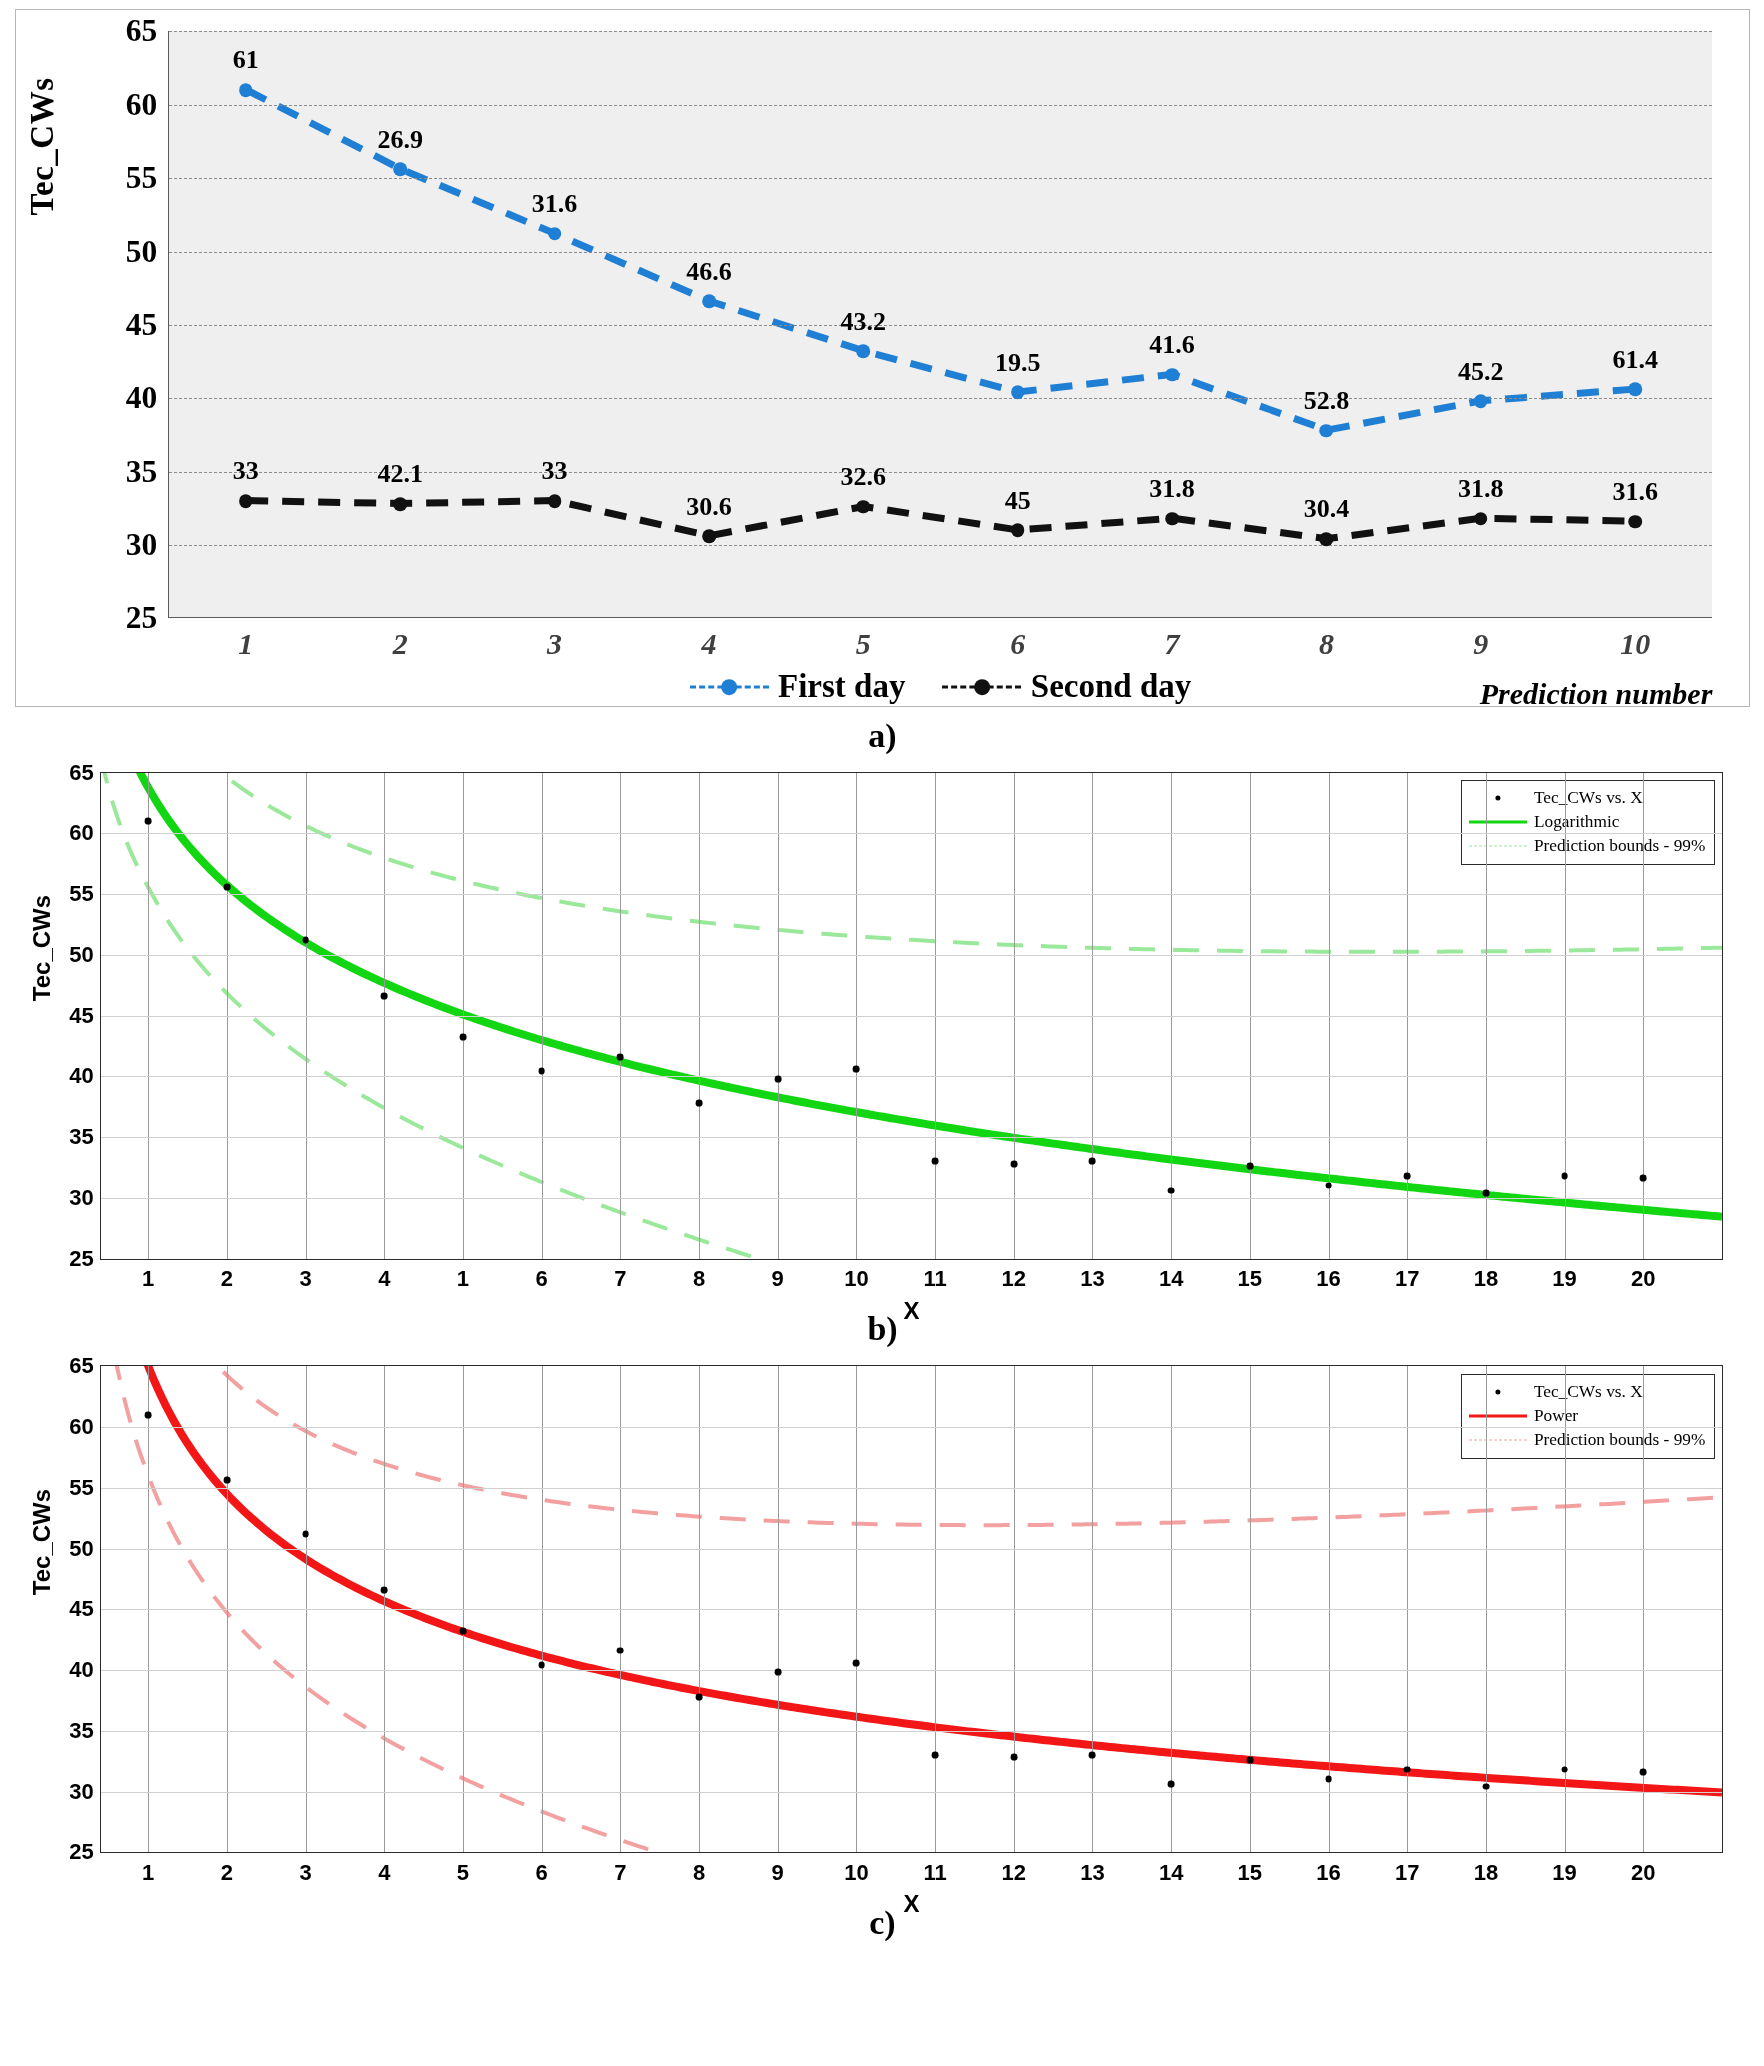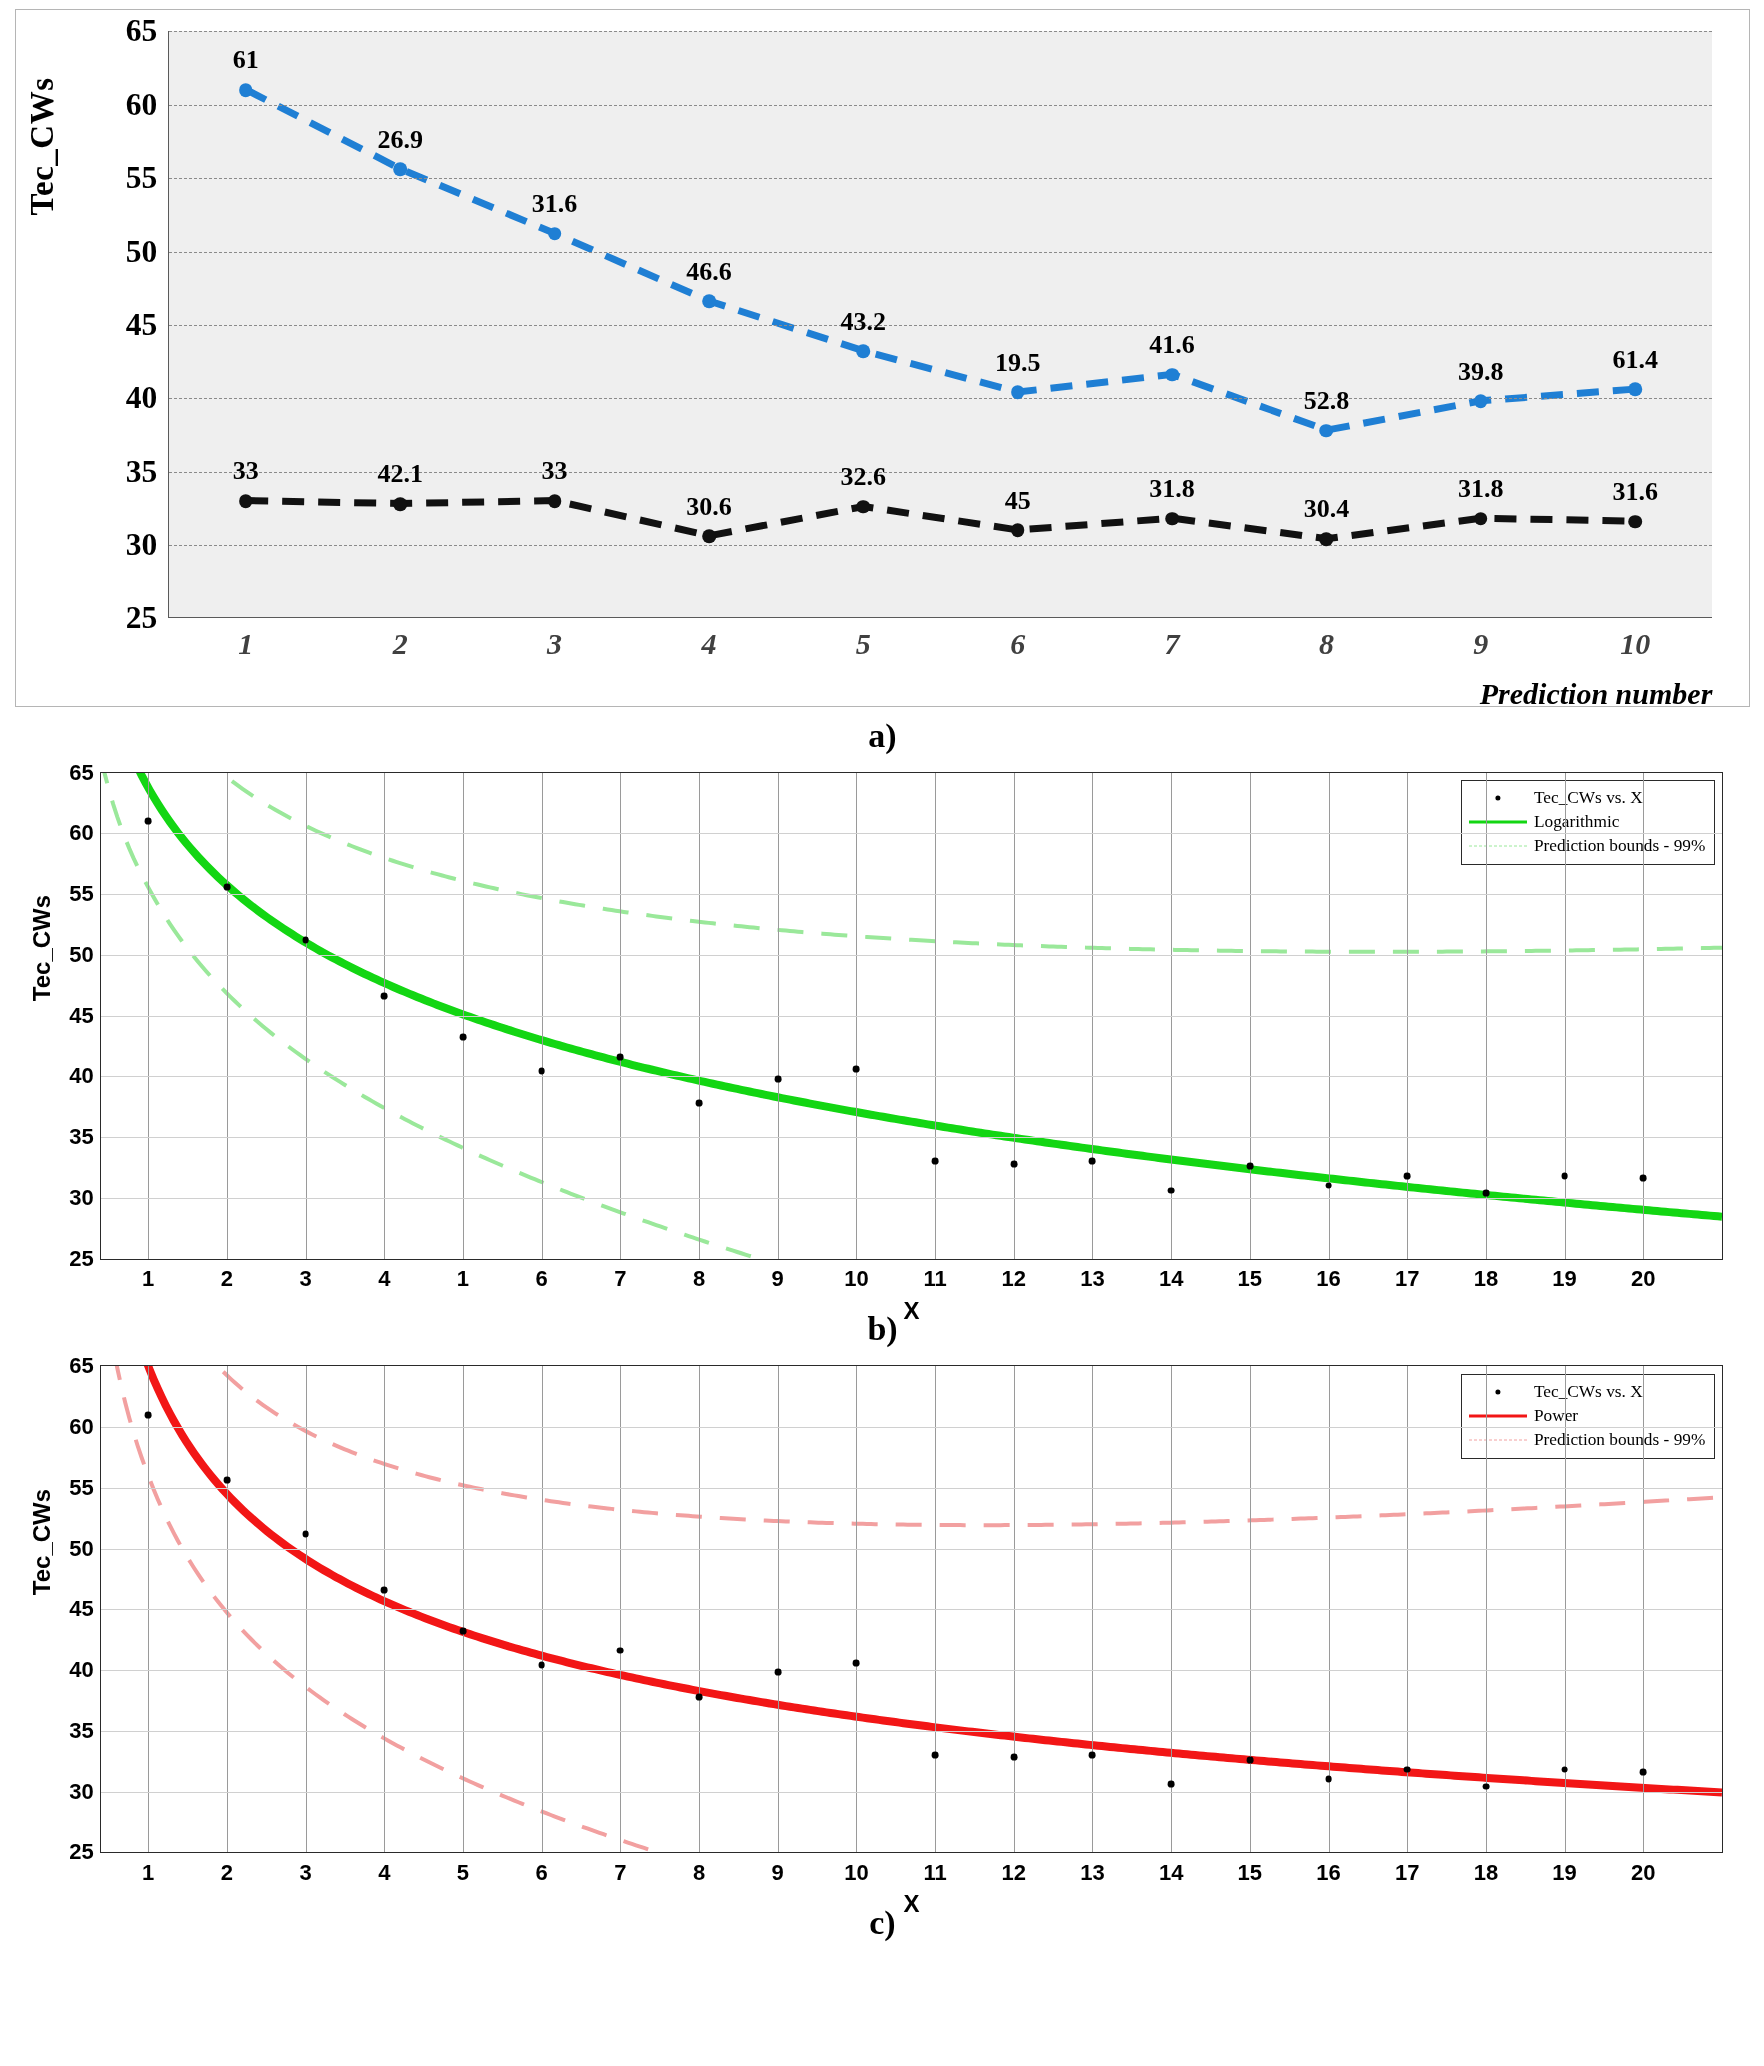--- a/index.html
+++ b/index.html
@@ -313,20 +313,36 @@
   <div class="panel-a-wrap">
     <div class="panel-a-inner">
       <div class="a-ylabel">
         <span>Tec_CWs</span>
       </div>
       <div class="a-plot" id="a-plot">
         <svg class="a-svg" id="a-svg" viewBox="0 0 1000 1000" preserveAspectRatio="none">
             <polyline points="50,99.99999999999997 150,235 250,345 350,459.99999999999994 450,544.9999999999999 550,615 650,585 750,680 850,630.0000000000001 950,610" fill="none" stroke="#1f7fd4" stroke-width="7" stroke-dasharray="22 14" vector-effect="non-scaling-stroke"></polyline>
             <polyline points="50,800 150,805 250,800 350,860 450,809.9999999999999 550,850 650,830 750,865 850,830 950,835" fill="none" stroke="#111111" stroke-width="7" stroke-dasharray="22 14" vector-effect="non-scaling-stroke"></polyline>
           </svg>
+        <div class="a-legend">
+          <div class="a-legend-item">
+            <span class="a-legend-swatch" style="color:#1f7fd4">
+              <span class="ln"></span>
+                <span class="dot"></span>
+            </span>
+            <span>First day</span>
+          </div>
+          <div class="a-legend-item">
+            <span class="a-legend-swatch" style="color:#111111">
+              <span class="ln"></span>
+                <span class="dot"></span>
+            </span>
+            <span>Second day</span>
+          </div>
+        </div>
         <div class="a-xaxis-title">Prediction number</div>
       <div class="a-ytick" style="top: 100%;">25</div>
           <div class="a-gridline" style="top: 87.5%;"></div>
           <div class="a-ytick" style="top: 87.5%;">30</div>
           <div class="a-gridline" style="top: 75%;"></div>
           <div class="a-ytick" style="top: 75%;">35</div>
           <div class="a-gridline" style="top: 62.5%;"></div>
           <div class="a-ytick" style="top: 62.5%;">40</div>
           <div class="a-gridline" style="top: 50%;"></div>
           <div class="a-ytick" style="top: 50%;">45</div>
@@ -359,21 +375,21 @@
           <div class="a-label" style="left: 35%; top: calc(46% - 14.7px);">46.6</div>
           <div class="a-point first" style="left: 45%; top: 54.5%;"></div>
           <div class="a-label" style="left: 45%; top: calc(54.5% - 14.7px);">43.2</div>
           <div class="a-point first" style="left: 55%; top: 61.5%;"></div>
           <div class="a-label" style="left: 55%; top: calc(61.5% - 14.7px);">19.5</div>
           <div class="a-point first" style="left: 65%; top: 58.5%;"></div>
           <div class="a-label" style="left: 65%; top: calc(58.5% - 14.7px);">41.6</div>
           <div class="a-point first" style="left: 75%; top: 68%;"></div>
           <div class="a-label" style="left: 75%; top: calc(68% - 14.7px);">52.8</div>
           <div class="a-point first" style="left: 85%; top: 63%;"></div>
-          <div class="a-label" style="left: 85%; top: calc(63% - 14.7px);">39.8</div>
+          <div class="a-label" style="left: 85%; top: calc(63% - 14.7px);">45.2</div>
           <div class="a-point first" style="left: 95%; top: 61%;"></div>
           <div class="a-label" style="left: 95%; top: calc(61% - 14.7px);">61.4</div>
           <div class="a-point second" style="left: 5%; top: 80%;"></div>
           <div class="a-label" style="left: 5%; top: calc(80% - 14.7px);">33</div>
           <div class="a-point second" style="left: 15%; top: 80.5%;"></div>
           <div class="a-label" style="left: 15%; top: calc(80.5% - 14.7px);">42.1</div>
           <div class="a-point second" style="left: 25%; top: 80%;"></div>
           <div class="a-label" style="left: 25%; top: calc(80% - 14.7px);">33</div>
           <div class="a-point second" style="left: 35%; top: 86%;"></div>
           <div class="a-label" style="left: 35%; top: calc(86% - 14.7px);">30.6</div>

